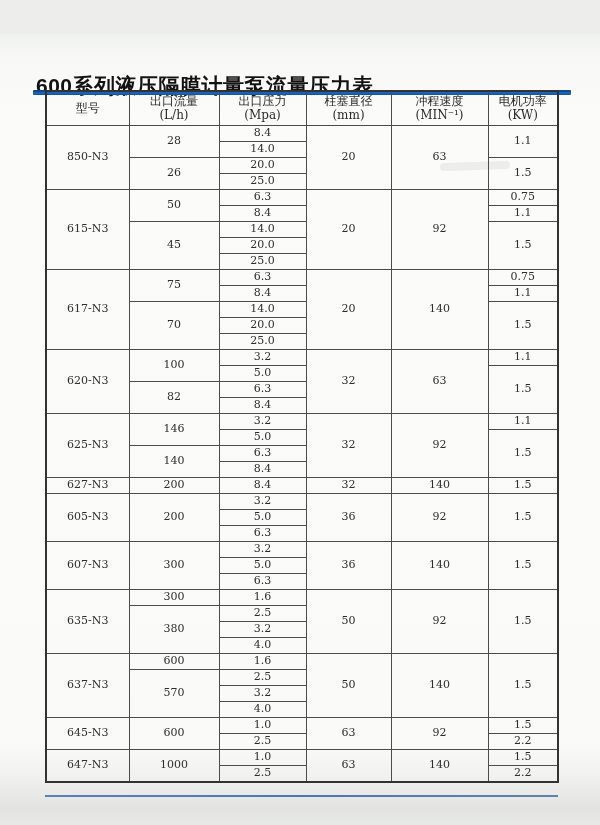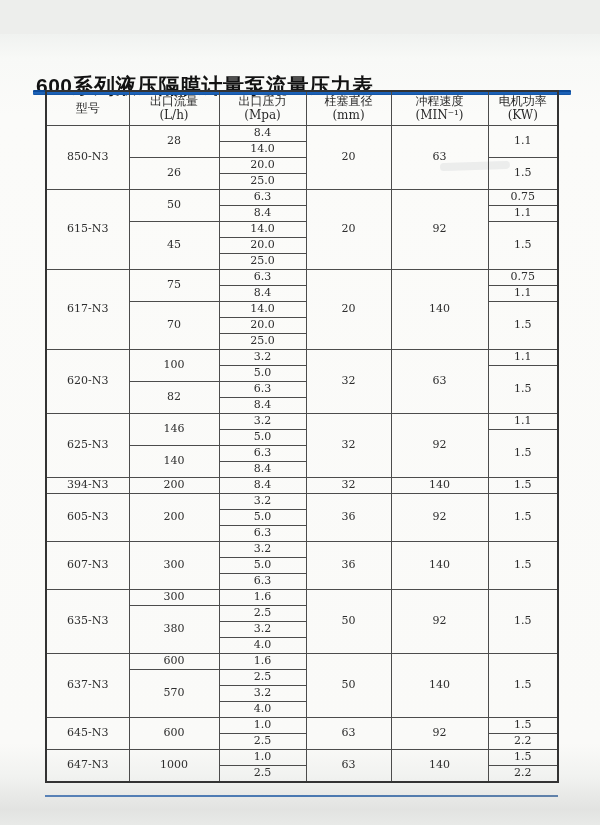--- a/index.html
+++ b/index.html
@@ -199,21 +199,21 @@
             <td rowspan="3">1.5</td>
           </tr>
           <tr>
             <td rowspan="2">140</td>
             <td>6.3</td>
           </tr>
           <tr>
             <td>8.4</td>
           </tr>
           <tr>
-            <td>394-N3</td>
+            <td>627-N3</td>
             <td>200</td>
             <td>8.4</td>
             <td>32</td>
             <td>140</td>
             <td>1.5</td>
           </tr>
           <tr>
             <td rowspan="3">605-N3</td>
             <td rowspan="3">200</td>
             <td>3.2</td>

